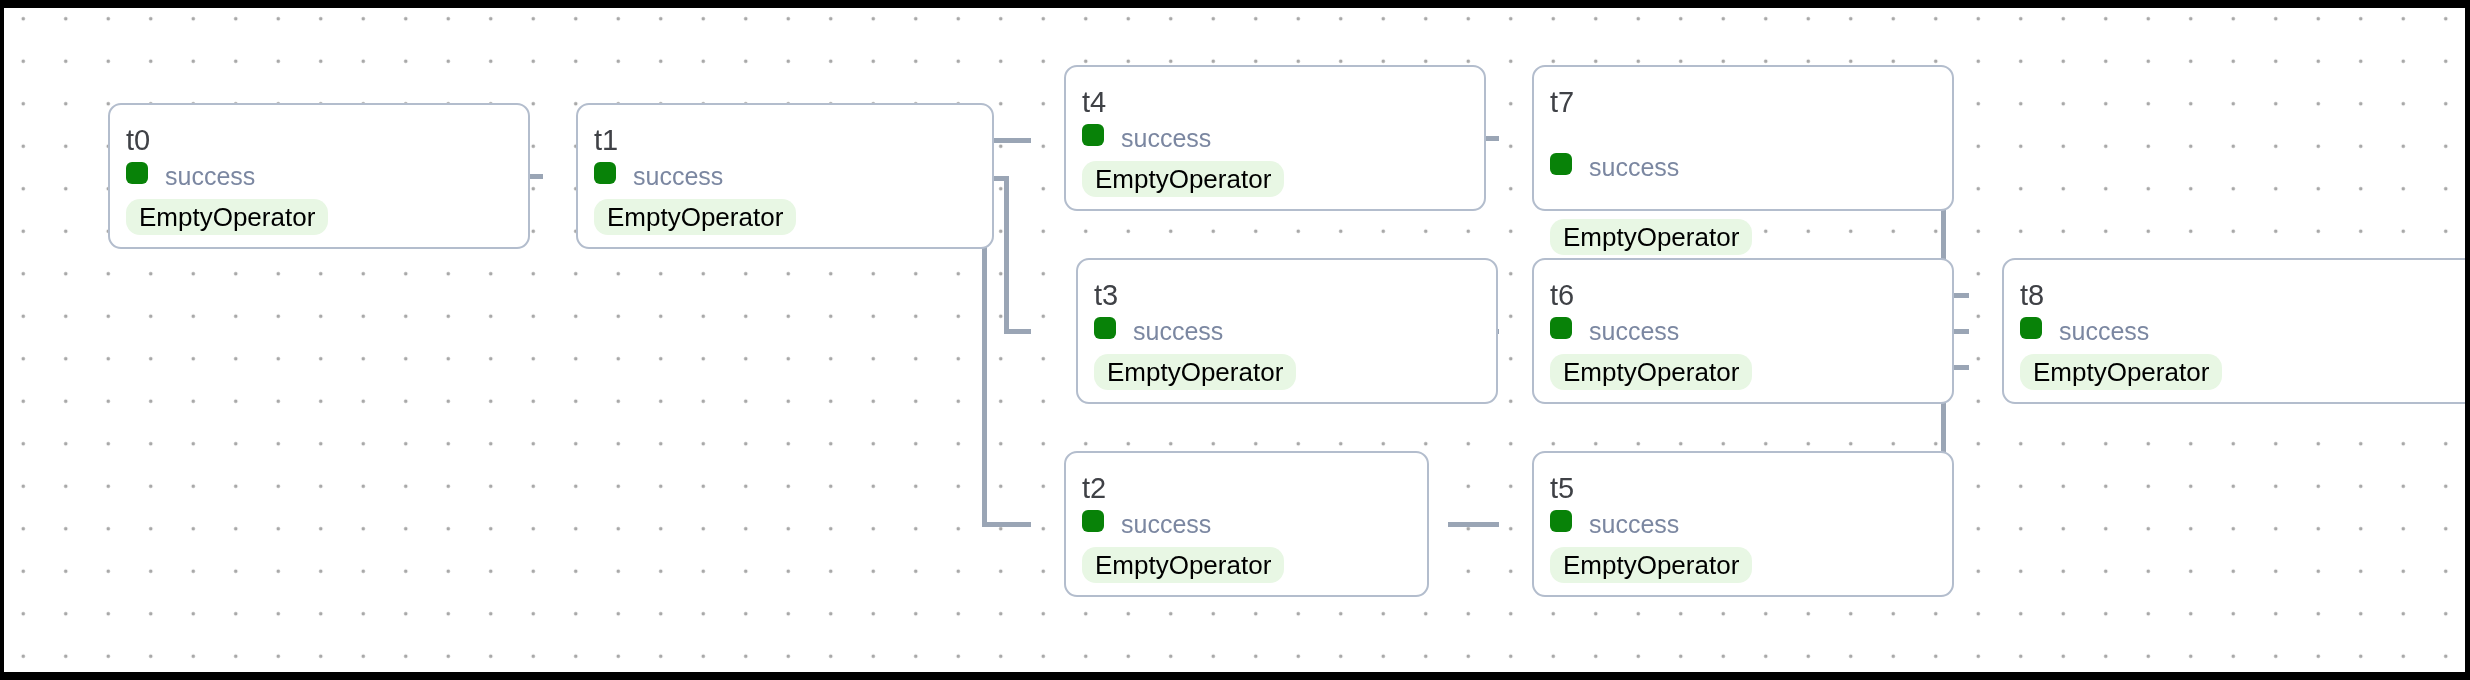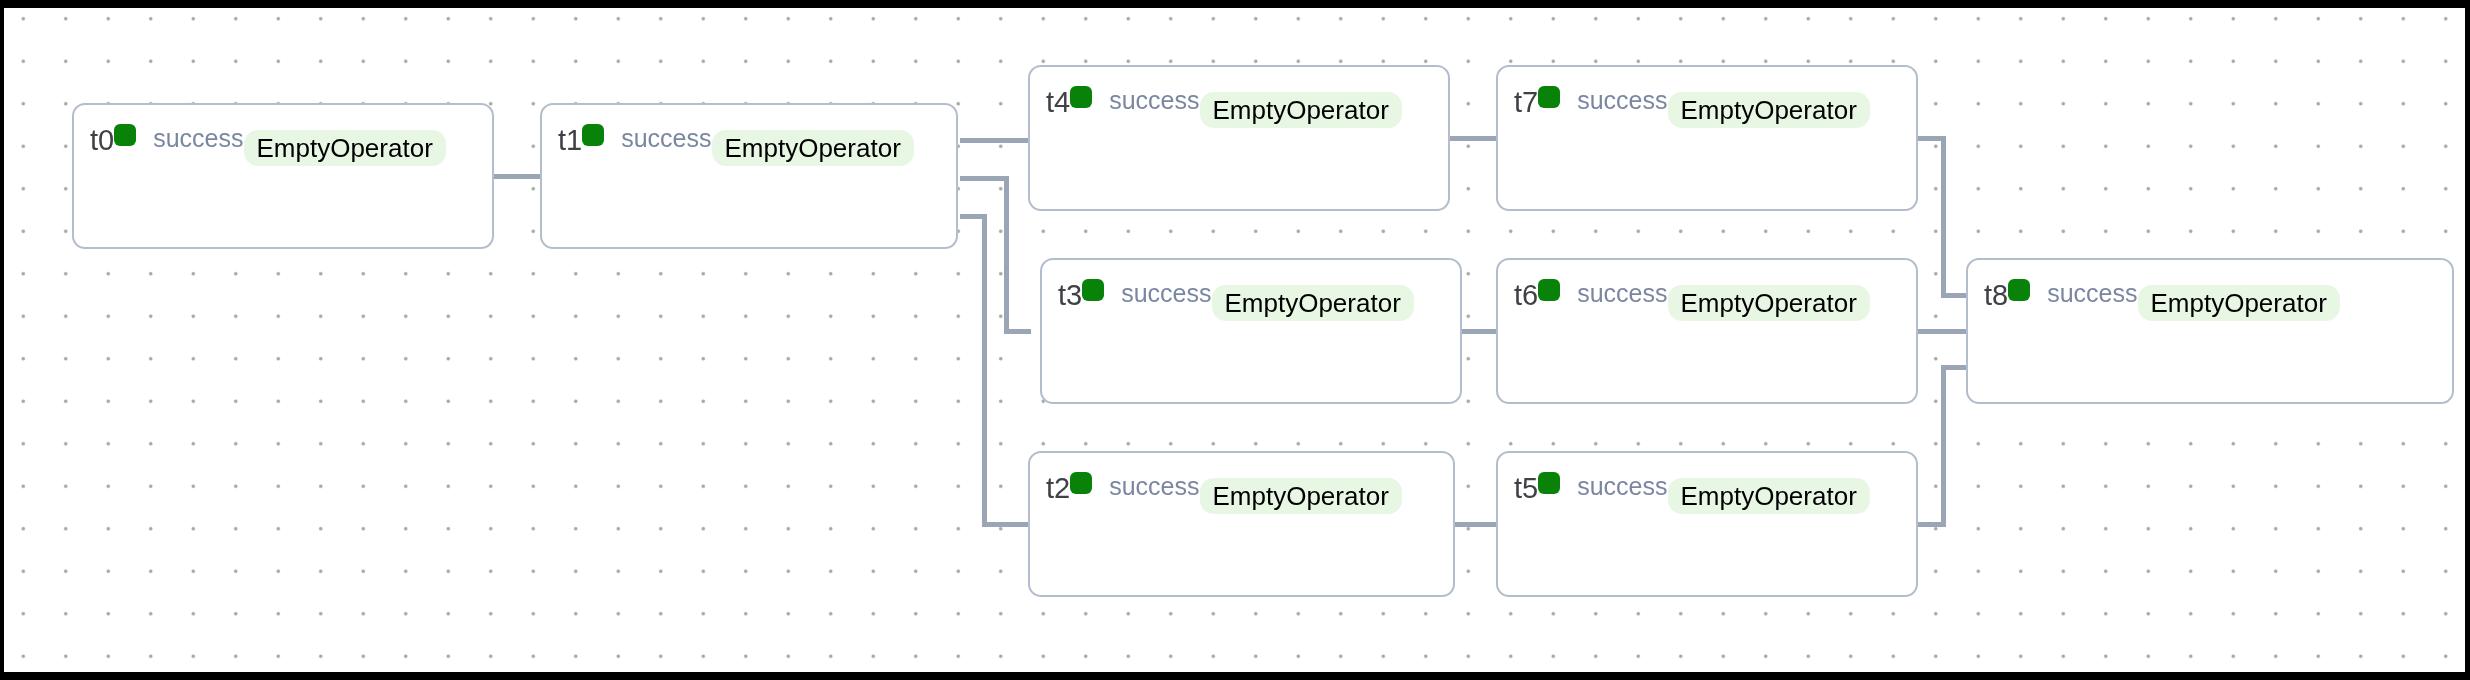--- a/index.html
+++ b/index.html
@@ -25,24 +25,25 @@
     z-index:1;
   }
   .node {
     position:absolute;
     box-sizing:border-box;
     background:#ffffff;
     border:2px solid var(--node-border);
     border-radius:13px;
     z-index:2;
     display:flex;
-    flex-direction:row;
+    flex-direction:column;
     align-items:flex-start;
     padding:16px 16px 14px 16px;
     cursor:pointer;
+    margin-left:36px;
   }
   .node-title {
     font-size:29px;
     line-height:38px;
     color:var(--title-text);
   }
   .status-row {
     display:flex; align-items:flex-start;
     gap:17px;
     margin-top:3px;
@@ -108,21 +109,21 @@
     <div class="op-pill">EmptyOperator</div>
   </div>
     <div class="node" style="left: 1028px; top: 65px; width: 422px; height: 146px;">
     <div class="node-title">t4</div>
     <div class="status-row">
       <span class="status-dot"></span>
       <span class="status-text">success</span>
     </div>
     <div class="op-pill">EmptyOperator</div>
   </div>
-    <div class="node" style="left: 1496px; top: 65px; width: 422px; height: 146px;">
+    <div class="node" style="left: 1496px; top: 65px; width: 422px; height: 146px; gap: 29px;">
     <div class="node-title">t7</div>
     <div class="status-row">
       <span class="status-dot"></span>
       <span class="status-text">success</span>
     </div>
     <div class="op-pill">EmptyOperator</div>
   </div>
     <div class="node" style="left: 1040px; top: 258px; width: 422px; height: 146px;">
     <div class="node-title">t3</div>
     <div class="status-row">
@@ -132,21 +133,21 @@
     <div class="op-pill">EmptyOperator</div>
   </div>
     <div class="node" style="left: 1496px; top: 258px; width: 422px; height: 146px;">
     <div class="node-title">t6</div>
     <div class="status-row">
       <span class="status-dot"></span>
       <span class="status-text">success</span>
     </div>
     <div class="op-pill">EmptyOperator</div>
   </div>
-    <div class="node" style="left: 1028px; top: 451px; width: 427px; height: 146px;">
+    <div class="node" style="left: 1028px; top: 451px; width: 365px; height: 146px;">
     <div class="node-title">t2</div>
     <div class="status-row">
       <span class="status-dot"></span>
       <span class="status-text">success</span>
     </div>
     <div class="op-pill">EmptyOperator</div>
   </div>
     <div class="node" style="left: 1496px; top: 451px; width: 422px; height: 146px;">
     <div class="node-title">t5</div>
     <div class="status-row">

